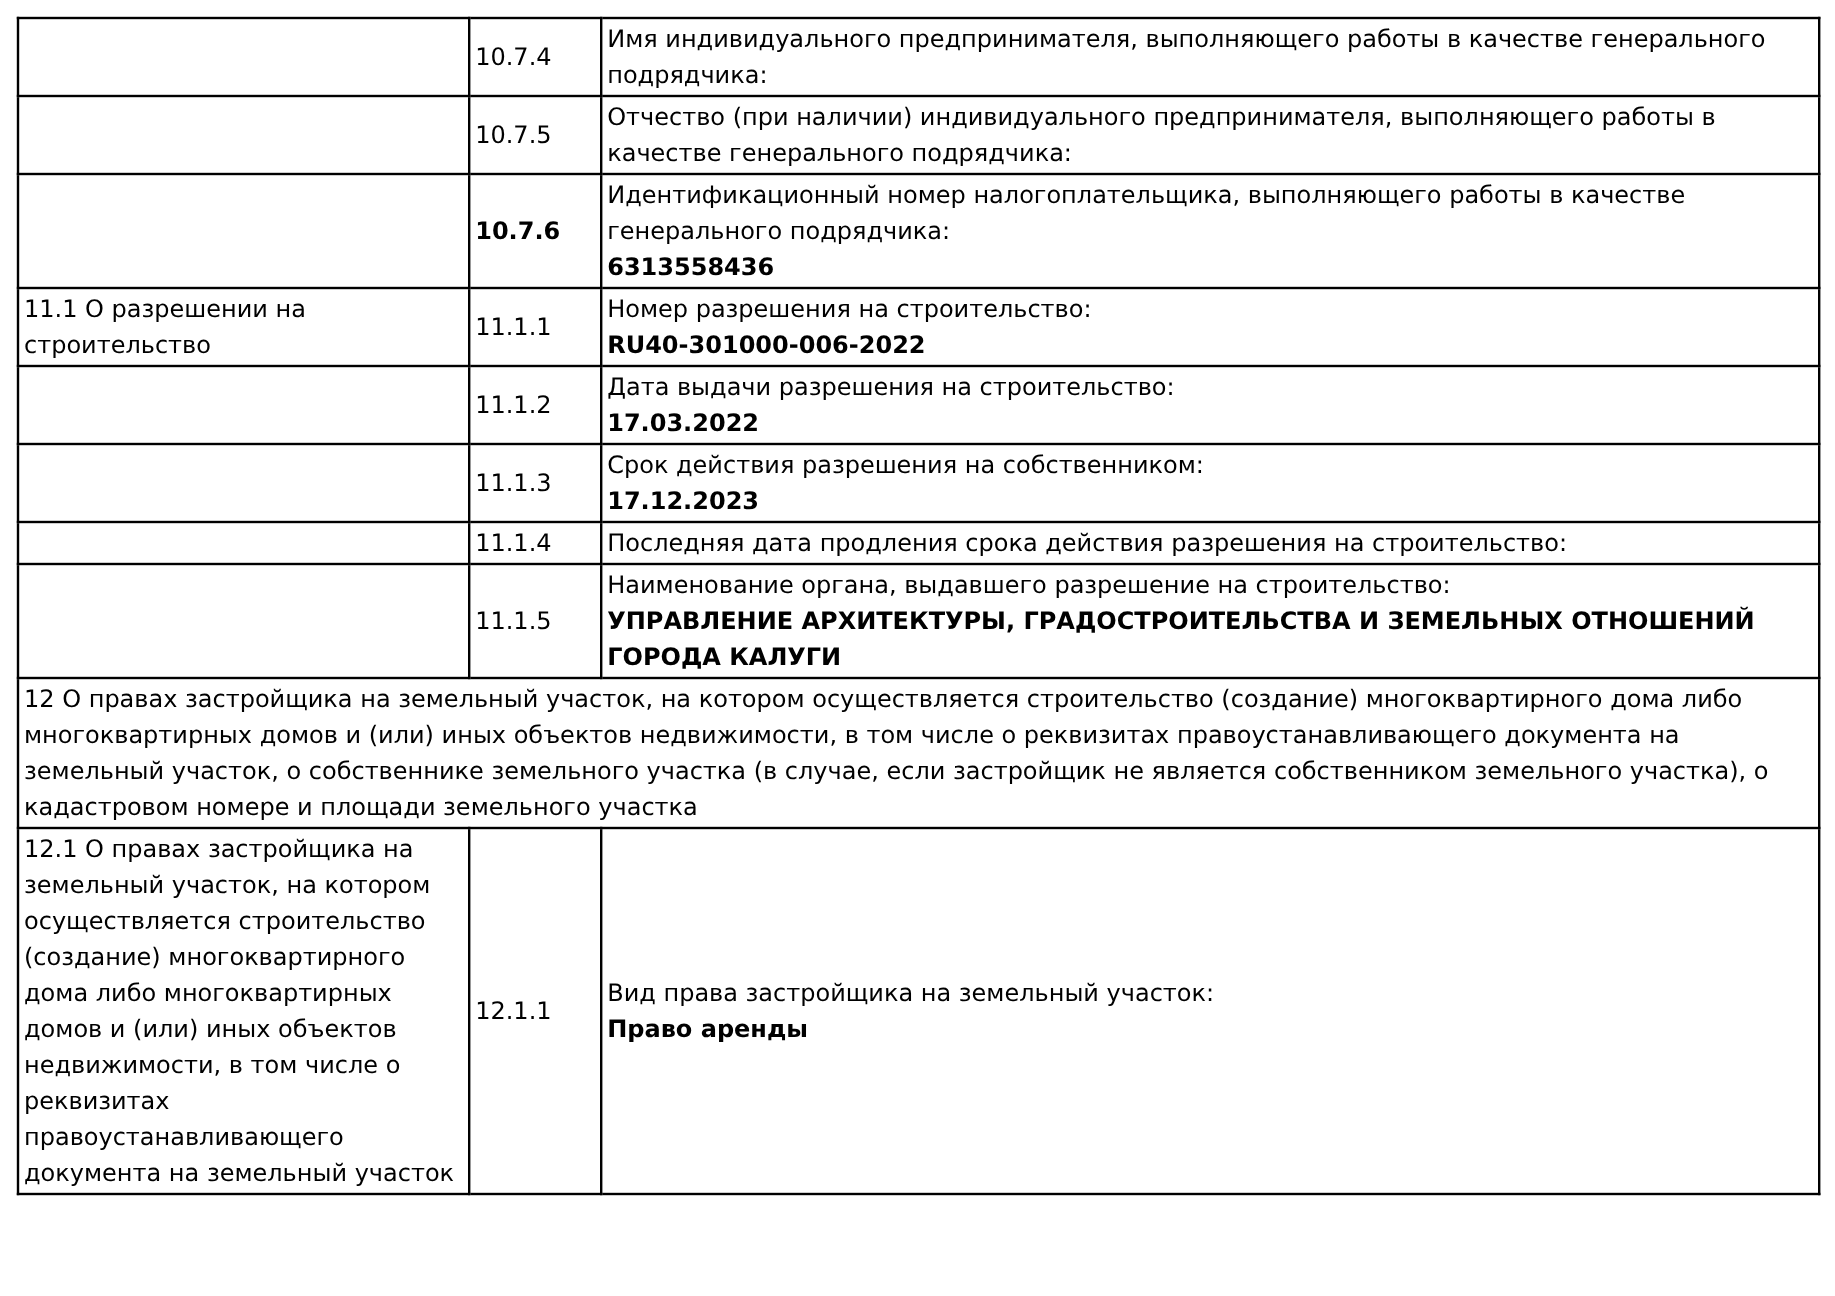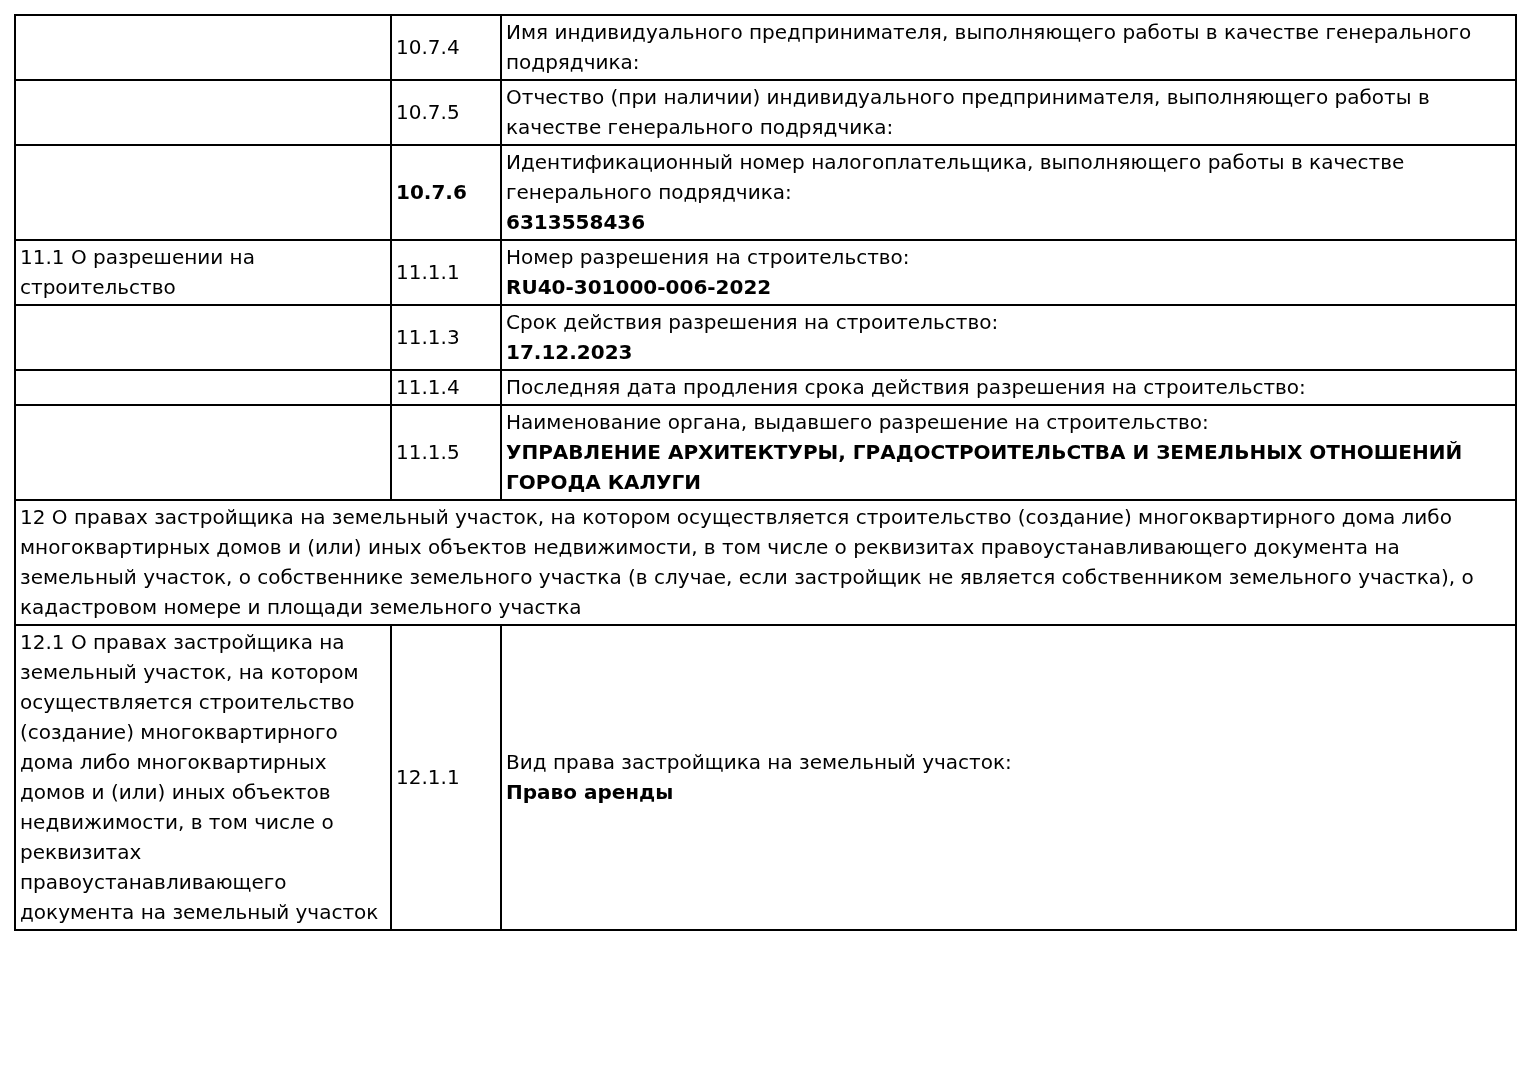--- a/index.html
+++ b/index.html
@@ -84,23 +84,31 @@
         <tr>
           <td class="left-cell" style="border-color: rgb(0, 0, 0);">11.1 О разрешении на строительство</td>
           <td class="code-cell" style="border-color: rgb(0, 0, 0);">11.1.1</td>
           <td class="content-cell" style="border-color: rgb(0, 0, 0);">
             <div class="field-label">Номер разрешения на строительство:</div>
             <div class="field-value">RU40-301000-006-2022</div>
           </td>
         </tr>
         <tr>
           <td class="left-cell" style="border-color: rgb(0, 0, 0);"></td>
+          <td class="code-cell" style="border-color: rgb(0, 0, 0);">11.1.2</td>
+          <td class="content-cell" style="border-color: rgb(0, 0, 0);">
+            <div class="field-label">Дата выдачи разрешения на строительство:</div>
+            <div class="field-value">17.03.2022</div>
+          </td>
+        </tr>
+        <tr>
+          <td class="left-cell" style="border-color: rgb(0, 0, 0);"></td>
           <td class="code-cell" style="border-color: rgb(0, 0, 0);">11.1.3</td>
           <td class="content-cell" style="border-color: rgb(0, 0, 0);">
-            <div class="field-label">Срок действия разрешения на строительство:</div>
+            <div class="field-label">Срок действия разрешения на собственником:</div>
             <div class="field-value">17.12.2023</div>
           </td>
         </tr>
         <tr>
           <td class="left-cell" style="border-color: rgb(0, 0, 0);"></td>
           <td class="code-cell" style="border-color: rgb(0, 0, 0);">11.1.4</td>
           <td class="content-cell" style="border-color: rgb(0, 0, 0);">
             <div class="field-label">Последняя дата продления срока действия разрешения на строительство:</div>
           </td>
         </tr>

